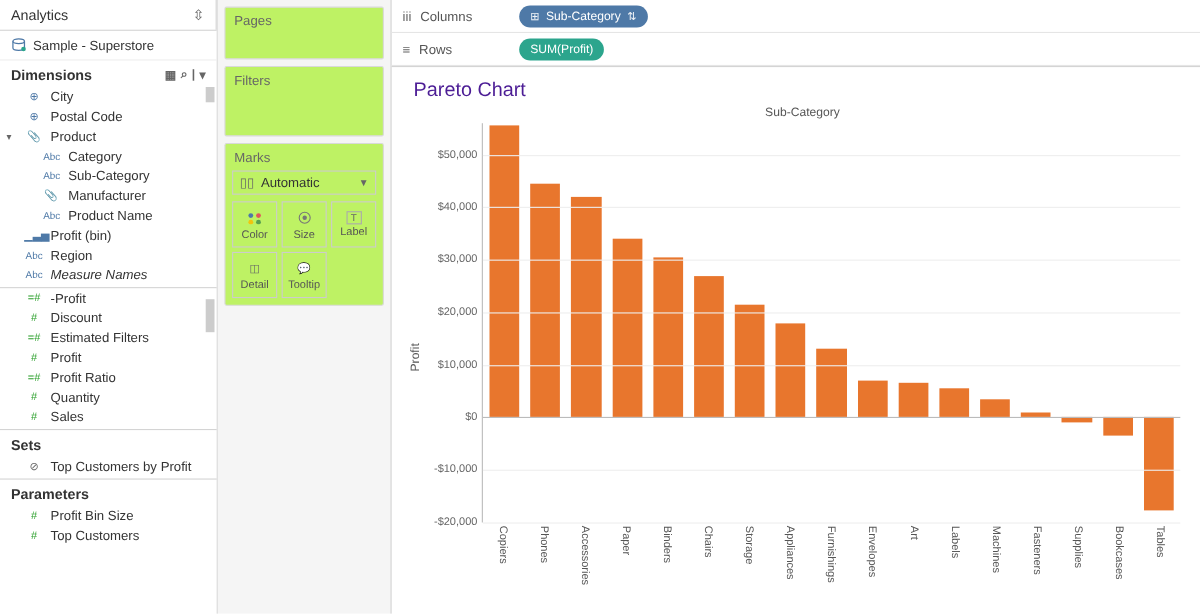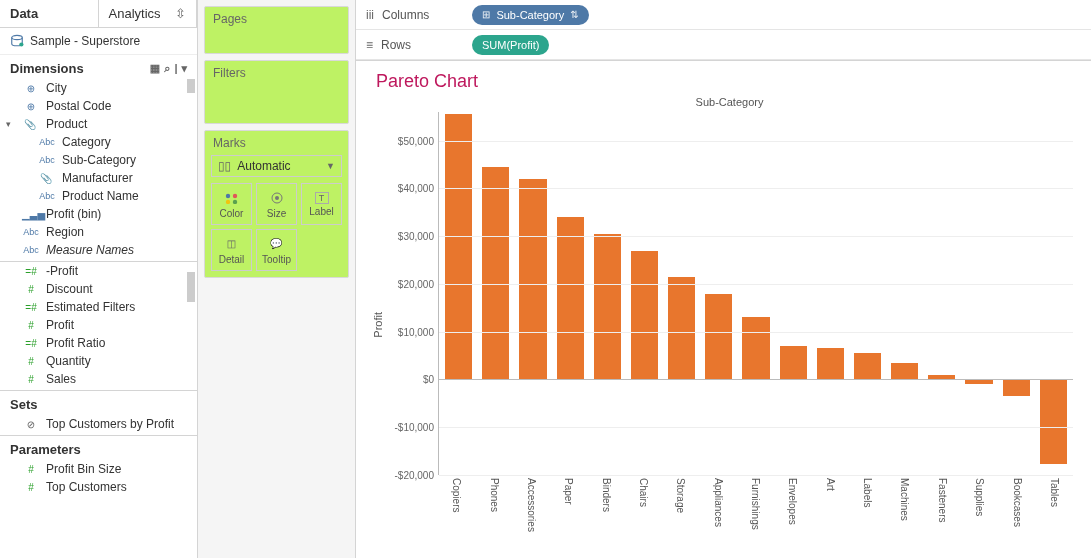--- a/index.html
+++ b/index.html
@@ -38,21 +38,21 @@
 .shelves{border-bottom:1px solid #d4d4d4;}
 .shelf{display:flex;align-items:center;height:30px;border-bottom:1px solid #e5e5e5;}
 .shelf-label{width:110px;display:flex;align-items:center;gap:8px;padding:0 10px;color:#555;}
 .shelf-body{flex:1;padding:0 6px;display:flex;align-items:center;}
 .pill{display:inline-flex;align-items:center;gap:6px;height:20px;padding:0 10px;border-radius:10px;color:#fff;font-size:11px;cursor:pointer;}
 .pill.blue-p{background:#4e79a7;}
 .pill.green-p{background:#2ca58d;align-items:center;}
 .pill .pic{font-size:10px;opacity:.9;}
 
 .viz{flex:1;padding:10px 18px 4px 14px;position:relative;overflow:hidden;}
-.viz-title{font-size:18px;color:#be185d;font-weight:400;margin:0 0 4px 6px;}
+.viz-title{font-size:18px;color:#4c1d95;font-weight:400;margin:0 0 4px 6px;}
 .chart-wrap{display:flex;height:calc(100% - 26px);}
 .yaxis-label{writing-mode:vertical-rl;transform:rotate(180deg);text-align:center;font-size:11px;color:#555;padding:0 2px;align-self:center;}
 .chart-inner{flex:1;display:flex;flex-direction:column;}
 .chart-header{text-align:center;font-size:11px;color:#555;height:16px;}
 .plot{flex:1;display:flex;}
 .yticks{width:52px;position:relative;}
 .ytick{position:absolute;right:4px;font-size:10px;color:#666;transform:translateY(-50%);}
 .bars-area{flex:1;position:relative;border-left:1px solid #bbb;}
 .grid-line{position:absolute;left:0;right:0;border-top:1px solid #eee;}
 .zero-line{position:absolute;left:0;right:0;border-top:1px solid #bbb;}
@@ -67,23 +67,20 @@
 .italic{font-style:italic;}
 .rel{position:relative;}
 </style>
 </head>
 <body>
 
 <div class="app">
 
   <div class="data-panel">
     <div class="data-tabs">
-      <div class="data-tab active">
-          <span>Data</span>
-        </div>
       <div class="data-tab">
           <span>Analytics</span>
           <span class="grey">⇳</span>
         </div>
     </div>
     <div class="ds-row">
       <svg class="ds-icon" viewBox="0 0 16 16">
           <ellipse cx="8" cy="4" rx="6" ry="2.4" fill="none" stroke="#4e79a7" stroke-width="1.3"></ellipse>
           <path d="M2 4v7c0 1.3 2.7 2.4 6 2.4s6-1.1 6-2.4V4" fill="none" stroke="#4e79a7" stroke-width="1.3"></path>
           <circle cx="13" cy="12" r="2.4" fill="#2ca58d"></circle>

